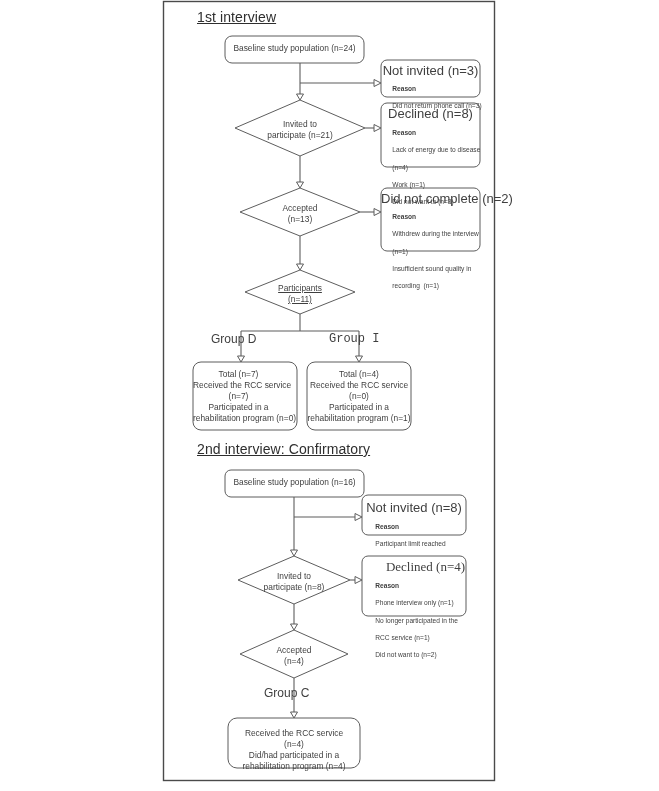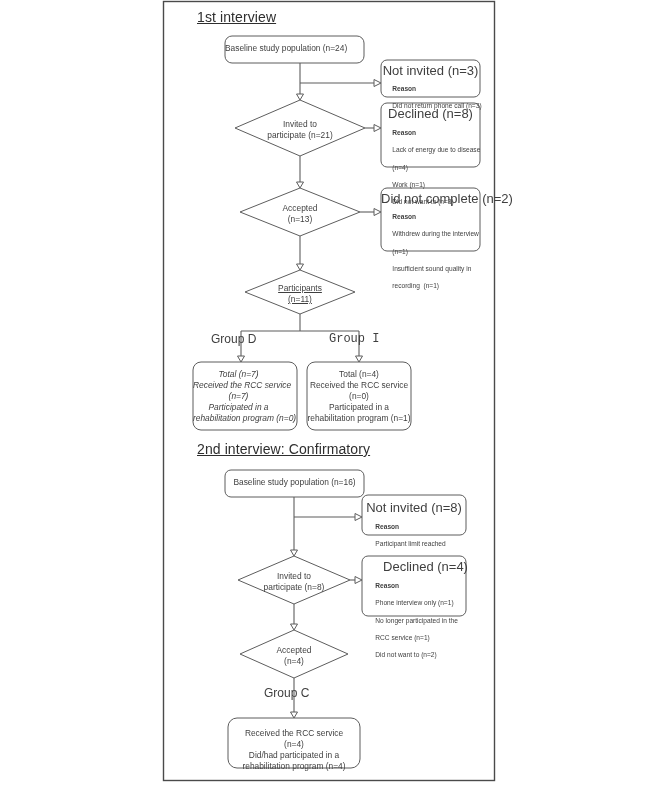--- a/index.html
+++ b/index.html
@@ -155,21 +155,21 @@
 
     <path class="connector" d="M 294 678 L 294 712"></path>
     <polygon class="arrowhead" points="290.5,712 297.5,712 294,718"></polygon>
 
     <rect class="node-shape" x="228" y="718" width="132" height="50" rx="9" ry="9"></rect>
   </svg>
 
   <div class="lbl section-title" style="left:197px; top:9px;">1st interview</div>
   <div class="lbl section-title" style="left:197px; top:441px;">2nd interview: Confirmatory</div>
 
-  <div class="lbl node-text" style="left:225px; top:43px; width:119px;">Baseline study population (n=24)</div>
+  <div class="lbl node-text" style="left:225px; top:43px; width:139px;">Baseline study population (n=24)</div>
 
   <div class="lbl side-title" style="left:381px; top:63px; width:99px;">Not invited (n=3)</div>
   <div class="lbl side-body" style="left:385px; top:76px; width:95px;">
     <b>Reason</b><br>
     <span>Did not return phone call (n=3)</span>
   </div>
 
   <div class="lbl node-text" style="left:240px; top:119px; width:120px;">Invited to
 participate (n=21)</div>
 
@@ -193,21 +193,21 @@
     <span>Insufficient sound quality in</span><br>
     <span>recording  (n=1)</span>
   </div>
 
   <div class="lbl node-text" style="left:250px; top:283px; width:100px;text-decoration:underline;">Participants
 (n=11)</div>
 
   <div class="lbl edge-label" style="left:211px; top:332px; width:60px;">Group D</div>
   <div class="lbl edge-label" style="left:329px; top:332px; width:60px;font-family:Liberation Mono, monospace;">Group I</div>
 
-  <div class="lbl node-text" style="left:193px; top:369px; width:91px;font-style:italic;">Total (n=7)
+  <div class="lbl node-text" style="left:193px; top:369px; width:91px;">Total (n=7)
 Received the RCC service
 (n=7)
 Participated in a
 rehabilitation program (n=0)</div>
   <div class="lbl node-text" style="left:307px; top:369px; width:104px;">Total (n=4)
 Received the RCC service
 (n=0)
 Participated in a
 rehabilitation program (n=1)</div>
 
@@ -215,21 +215,21 @@
 
   <div class="lbl side-title" style="left:362px; top:500px; width:104px;">Not invited (n=8)</div>
   <div class="lbl side-body" style="left:368px; top:514px; width:98px;">
     <b>Reason</b><br>
     <span>Participant limit reached</span>
   </div>
 
   <div class="lbl node-text" style="left:238px; top:571px; width:112px;">Invited to
 participate (n=8)</div>
 
-  <div class="lbl side-title" style="left:362px; top:559px; width:127px;">Declined (n=4)</div>
+  <div class="lbl side-title" style="left:362px; top:559px; width:127px;font-family:Liberation Serif, serif;">Declined (n=4)</div>
   <div class="lbl side-body" style="left:368px; top:573px; width:98px;">
     <b>Reason</b><br>
     <span>Phone interview only (n=1)</span><br>
     <span>No longer participated in the</span><br>
     <span>RCC service (n=1)</span><br>
     <span>Did not want to (n=2)</span>
   </div>
 
   <div class="lbl node-text" style="left:244px; top:645px; width:100px;">Accepted
 (n=4)</div>

